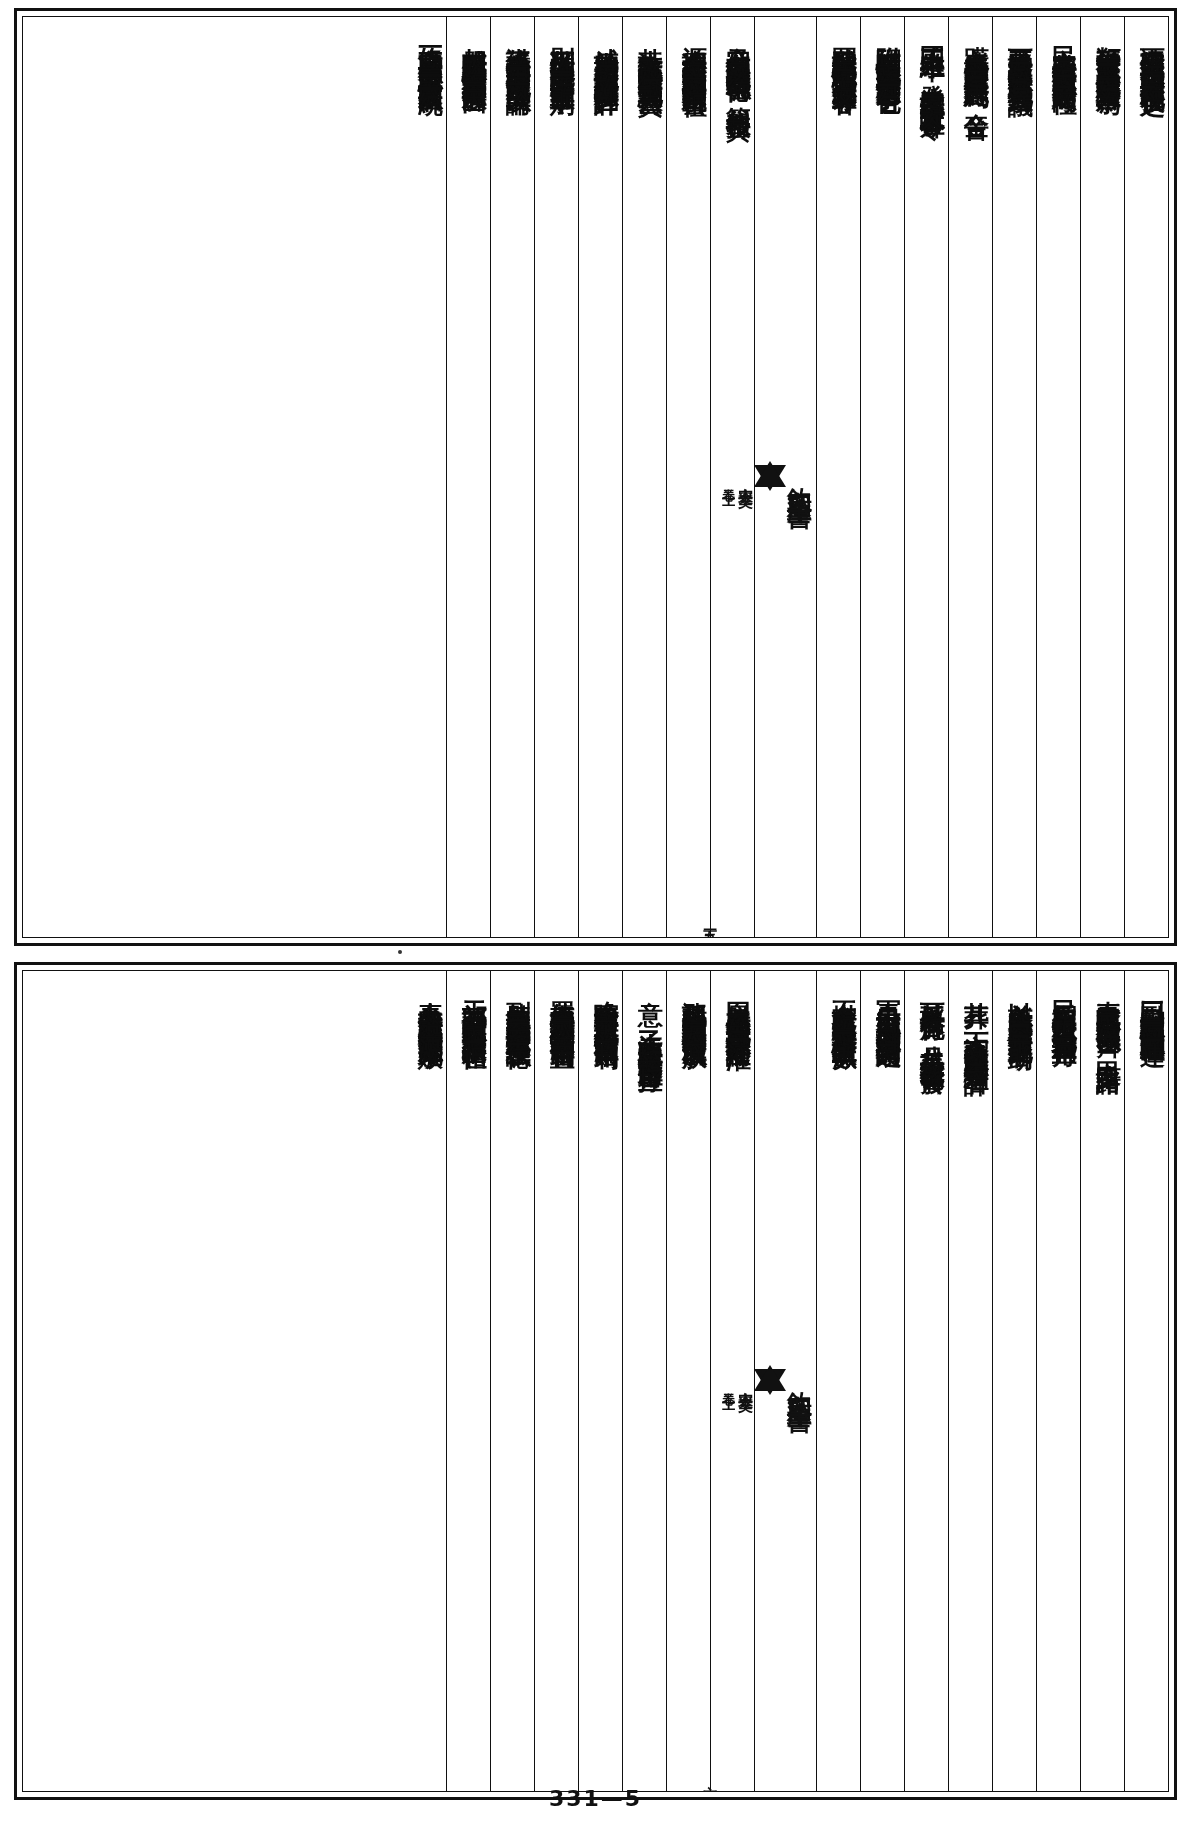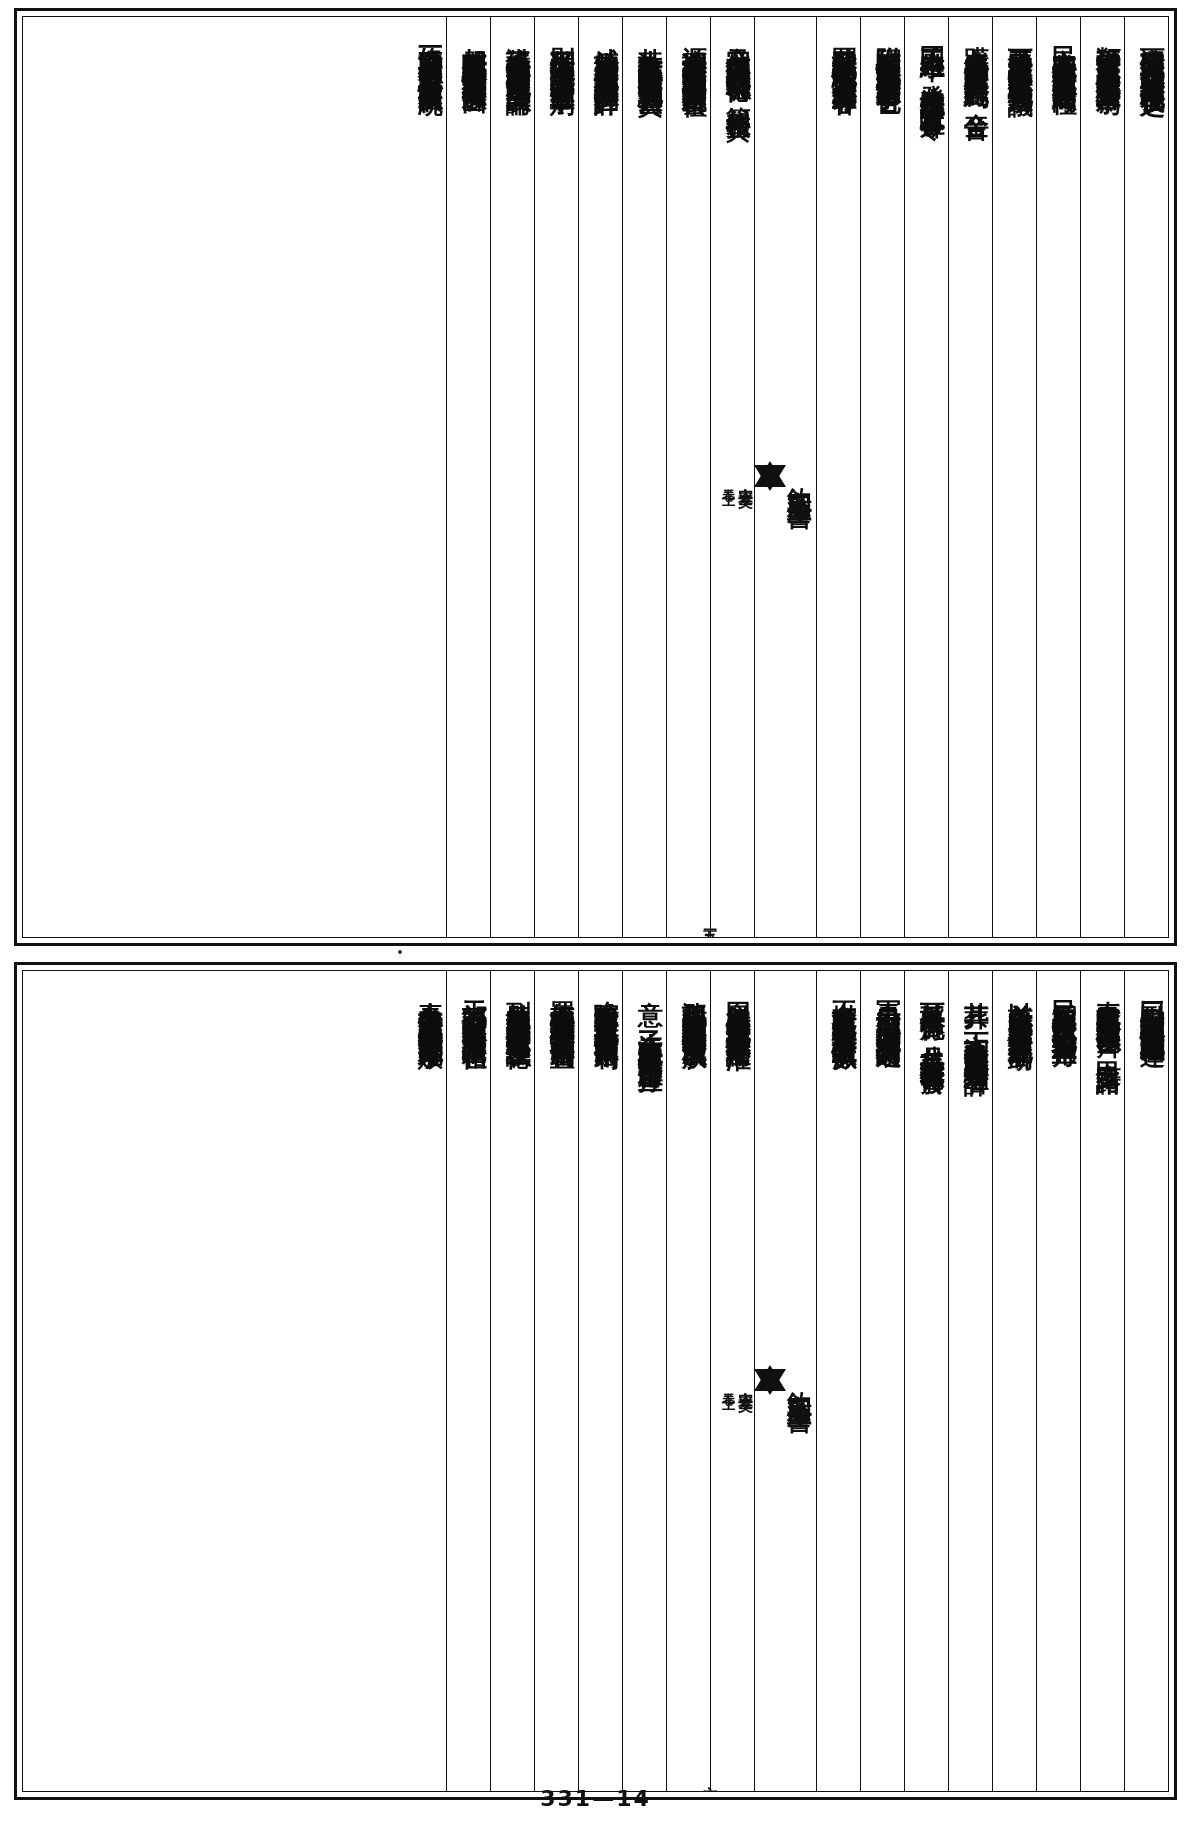--- a/index.html
+++ b/index.html
@@ -212,15 +212,15 @@
       <div class="col">置使權主管侍衛馬軍司公事劉錐為淮南西路制置</div>
       <div class="col">副使並廬州置司時呂祁至廬州而鄭瓊等復訟王德</div>
       <div class="col">于祁祁諭之曰若以君等為是則大相誖然張丞相但</div>
       <div class="col">喜人向前儲能立功雖有大過彼亦能潤署況此小嫉</div>
 
     </div>
   </div>
 
   <div class="speck" style="left:398px; top:950px;"></div>
 
-  <div class="footer">331—14</div>
+  <div class="footer">331—5</div>
 
 </div>
 
 </body></html>

